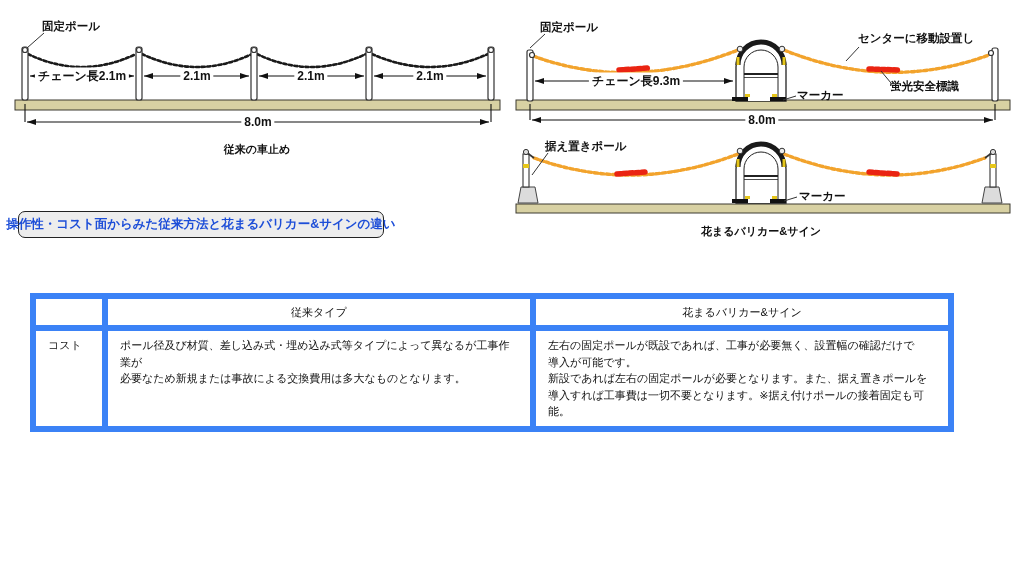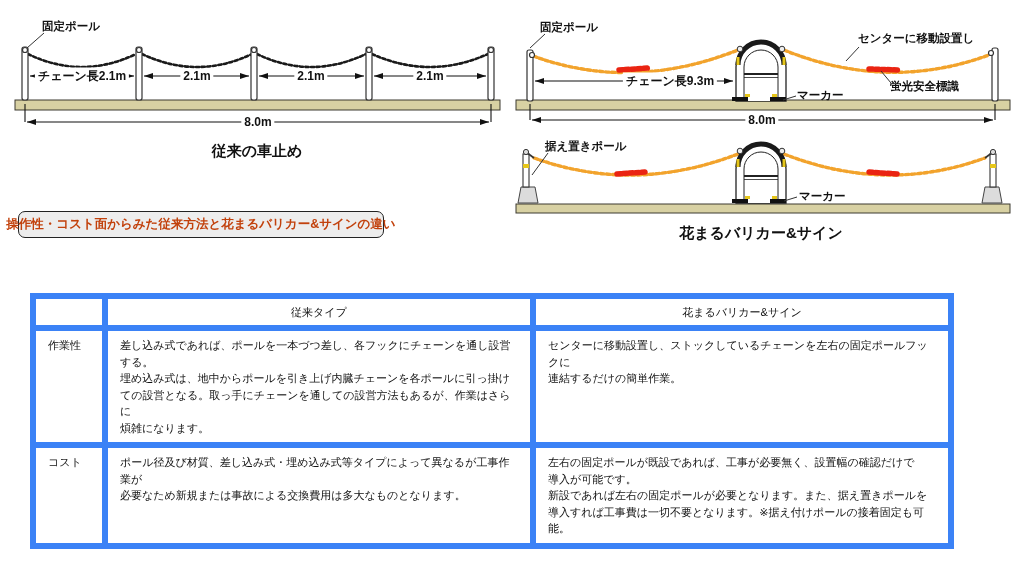--- a/index.html
+++ b/index.html
@@ -2,24 +2,24 @@
 <html><head>
 <meta charset="utf-8">
 <style>
   html,body{margin:0;padding:0;background:#fff;}
   .page{position:relative;width:1024px;height:567px;background:#fff;overflow:hidden;
         font-family:"Liberation Sans","DejaVu Sans",sans-serif;color:#1a1a1a;}
   svg{position:absolute;overflow:visible;}
   .dlabel{position:absolute;font-size:11.5px;font-weight:bold;white-space:nowrap;color:#111;line-height:1.1;}
   .dim{position:absolute;transform:translate(-50%,-50%);background:#fff;padding:0 3px;
        font-size:12px;font-weight:bold;white-space:nowrap;color:#111;}
-  .caption{position:absolute;transform:translateX(-50%);font-size:15px;font-weight:bold;white-space:nowrap;color:#111;}
+  .caption{position:absolute;transform:translateX(-50%);font-size:11px;font-weight:bold;white-space:nowrap;color:#111;}
   .section-box{position:absolute;left:18px;top:211px;width:364px;height:25px;border:1.6px solid #222;
        border-radius:7px;background:#ededed;display:flex;align-items:center;justify-content:center;
-       font-size:12.5px;font-weight:bold;white-space:nowrap;color:#c2410c;}
+       font-size:12.5px;font-weight:bold;white-space:nowrap;color:#1d4ed8;}
   table.cmp{position:absolute;left:30px;top:293px;width:918px;border-collapse:collapse;table-layout:fixed;
        font-size:11px;color:#111;}
   table.cmp th, table.cmp td{border:6px solid #3b82f6;padding:6px 12px;vertical-align:top;
        line-height:1.5;text-align:left;font-weight:normal;}
   table.cmp thead th{text-align:center;vertical-align:middle;padding:4px;}
   td.rowlabel{text-align:center;vertical-align:middle;padding:4px 2px;}
   .pre{white-space:pre-line;}
   td.rel{position:relative;}
   .note-abs{position:absolute;right:10px;bottom:6px;white-space:nowrap;}
   tr.hdr{height:32px;} tr.r1{height:65px;} tr.r2{height:80px;} tr.r3{height:80px;}
@@ -135,21 +135,21 @@
     <g stroke="#111" stroke-width="1.1">
       <line x1="18" y1="104" x2="18" y2="120"></line>
       <line x1="483" y1="104" x2="483" y2="120"></line>
       <line x1="20" y1="120" x2="481" y2="120" marker-start="url(#a2)" marker-end="url(#a2)"></line>
     </g>
   </svg>
   <div class="dlabel" style="left:540px;top:21px">固定ポール</div>
   <div class="dlabel" style="left:858px;top:32px">センターに移動設置し</div>
   <div class="dlabel" style="left:890px;top:80px">蛍光安全標識</div>
   <div class="dlabel" style="left:797px;top:89px">マーカー</div>
-  <div class="dim" style="left:670px;top:81px">チェーン長9.3m</div>
+  <div class="dim" style="left:636px;top:81px">チェーン長9.3m</div>
   <div class="dim" style="left:762px;top:120px">8.0m</div>
 
   <svg style="left:512px;top:130px" width="512" height="95" viewBox="0 0 512 95">
 
     <rect x="4" y="74" width="494" height="9" fill="#d8d1a3" stroke="#3c3a30" stroke-width="1"></rect>
 
     <g stroke="#f2a32c" stroke-width="3.4" fill="none" stroke-dasharray="3.6 2.6" stroke-linecap="round">
       <path d="M22,28 Q122,64 226,24"></path>
       <path d="M272,24 Q374,64 473,28"></path>
     </g>
@@ -210,33 +210,20 @@
         <col style="width:418px">
       </colgroup>
     <thead>
       <tr class="hdr">
         <th></th>
         <th>従来タイプ</th>
         <th>花まるバリカー&amp;サイン</th>
       </tr>
     </thead>
     <tbody>
-      <tr class="r2">
-        <td class="rowlabel">作業性</td>
-        <td>
-          <div class="pre">差し込み式であれば、ポールを一本づつ差し、各フックにチェーンを通し設営する。
-埋め込み式は、地中からポールを引き上げ内臓チェーンを各ポールに引っ掛け
-ての設営となる。取っ手にチェーンを通しての設営方法もあるが、作業はさらに
-煩雑になります。</div>
-        </td>
-        <td>
-          <div class="pre">センターに移動設置し、ストックしているチェーンを左右の固定ポールフックに
-連結するだけの簡単作業。</div>
-        </td>
-      </tr>
       <tr class="r3">
         <td class="rowlabel">コスト</td>
         <td>
           <div class="pre">ポール径及び材質、差し込み式・埋め込み式等タイプによって異なるが工事作業が
 必要なため新規または事故による交換費用は多大なものとなります。</div>
         </td>
         <td>
           <div class="pre">左右の固定ポールが既設であれば、工事が必要無く、設置幅の確認だけで
 導入が可能です。
 新設であれば左右の固定ポールが必要となります。また、据え置きポールを

